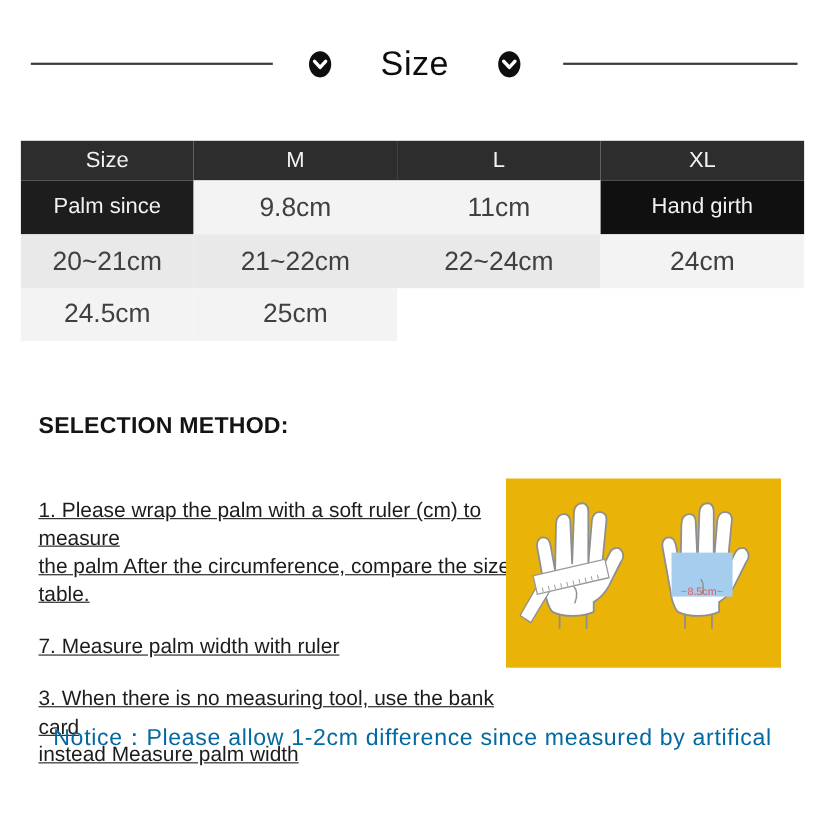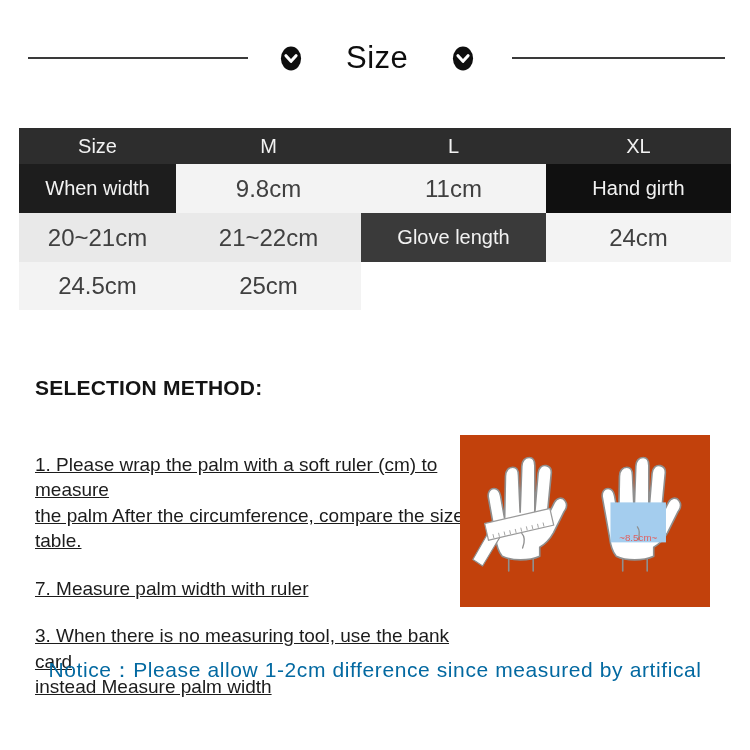--- a/index.html
+++ b/index.html
@@ -34,21 +34,21 @@
 
   
   .sel-heading { position: absolute; left: 35px; top: 376px;
                  font-size: 21px; font-weight: bold; color: #141414; letter-spacing: 0.2px; }
   .steps { position: absolute; left: 35px; top: 452px; width: 445px;
            font-size: 19px; color: #1c1c1c; text-decoration: underline; }
   .steps p { white-space: pre-line; line-height: 1.34; margin-bottom: 22px; }
 
   
   .measure-panel { position: absolute; left: 460px; top: 435px; width: 250px; height: 172px;
-                   background: #c2410c; }
+                   background: #eab308; }
   .hand-svg { position: absolute; top: 16px; width: 102px; height: 124px; }
   .hand-svg.left-hand  { left: 12px; }
   .hand-svg.right-hand { left: 126px; }
 
   
   .notice { position: absolute; left: 0; top: 656px; width: 750px; text-align: center;
             font-size: 21px; color: #0369a1; letter-spacing: 0.6px; }
 </style>
 </head>
 <body>
@@ -68,29 +68,29 @@
     </svg>
     <div class="hline right"></div>
   </div>
 
   <div class="size-table">
     <div class="cell th">Size</div>
     <div class="cell th">M</div>
     <div class="cell th">L</div>
     <div class="cell th">XL</div>
 
-    <div class="cell rl rl-0">When width</div>
+    <div class="cell rl rl-0">Palm since</div>
     <div class="cell val row-a">9.8cm</div>
     <div class="cell val row-a">11cm</div>
 
     <div class="cell rl rl-1">Hand girth</div>
     <div class="cell val row-b">20~21cm</div>
     <div class="cell val row-b">21~22cm</div>
+    <div class="cell val row-b">22~24cm</div>
 
-    <div class="cell rl rl-2">Glove length</div>
     <div class="cell val row-a">24cm</div>
     <div class="cell val row-a">24.5cm</div>
     <div class="cell val row-a">25cm</div>
   </div>
 
   <div class="sel-heading">SELECTION METHOD:</div>
 
   <div class="steps">
     <p>1. Please wrap the palm with a soft ruler (cm) to measure
 the palm After the circumference, compare the size table.</p>

